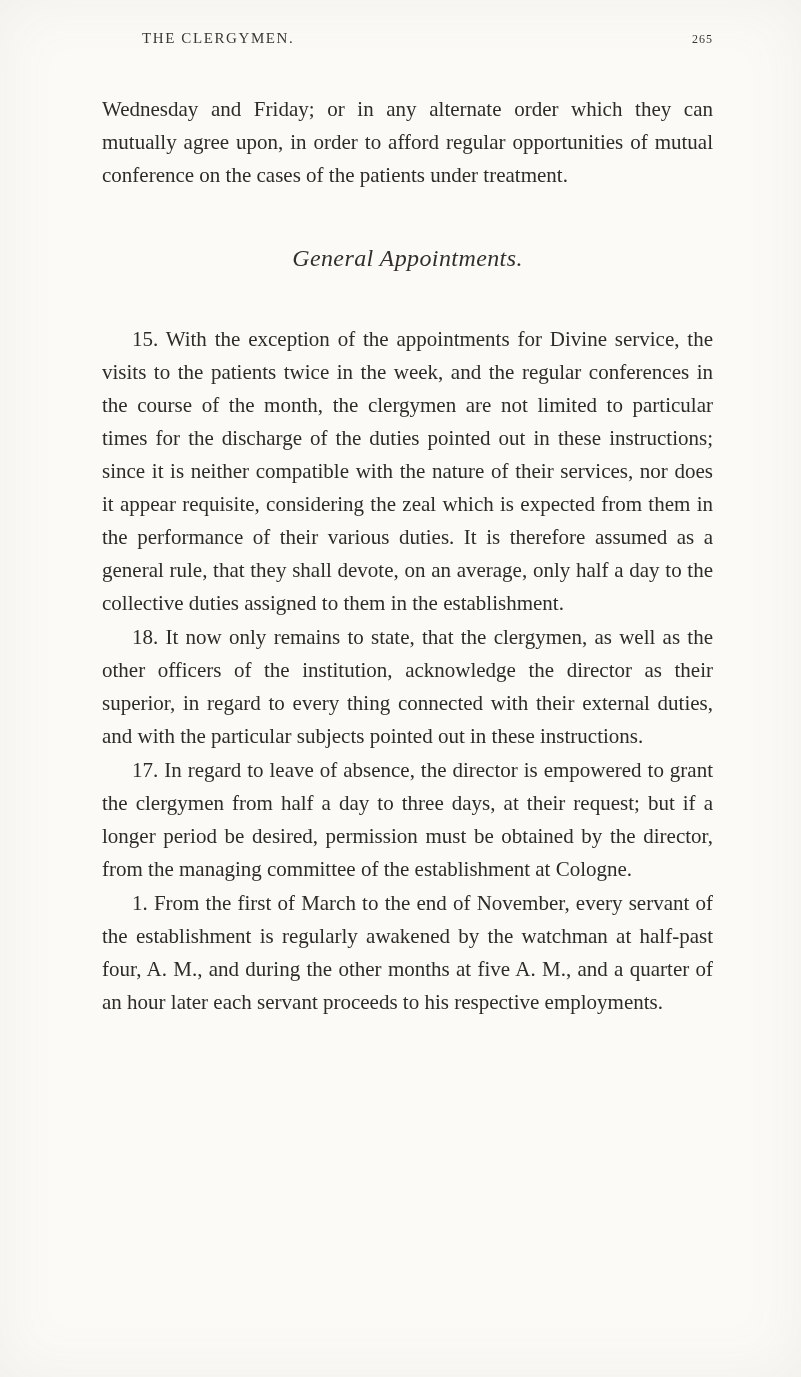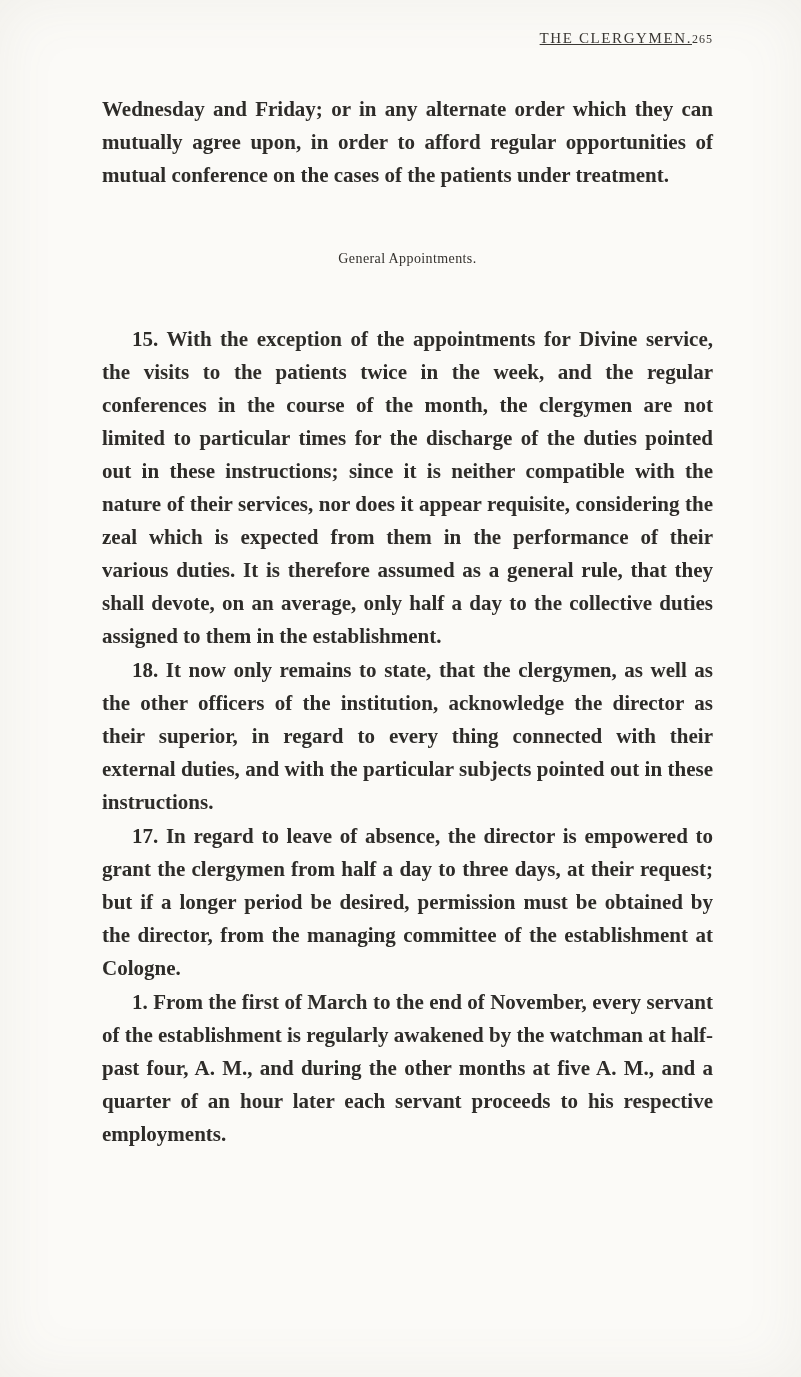--- a/index.html
+++ b/index.html
@@ -19,44 +19,44 @@
 
   .running-header {
     display: flex;
     align-items: baseline;
     font-size: 15px;
     letter-spacing: 1.6px;
     color: #3a3733;
   }
   .header-title {
     flex: 1;
-    text-align: right;
+    text-align: left;
     padding-left: 40px;
-    text-decoration: underline;
   }
   .page-number {
     font-size: 12px;
     letter-spacing: 1px;
   }
 
   .body-text {
     margin-top: 46px;
     font-size: 21px;
     line-height: 33px;
     text-align: justify;
   }
 
-  .para { text-align: justify; font-weight: bold; }
+  .para { text-align: justify; }
   .para.indent { text-indent: 30px; margin-top: 48px; }
   .para + .para { margin-top: 1px; }
 
   .section-heading {
     text-align: center;
+    font-style: italic;
     font-weight: normal;
-    font-size: 14px;
+    font-size: 24px;
     letter-spacing: 0.4px;
     color: #33302c;
     margin: 50px 0 36px 0;
   }
   .section-heading .heading-gap {
     display: inline-block;
     width: 26px;
   }
 </style>
 </head>

